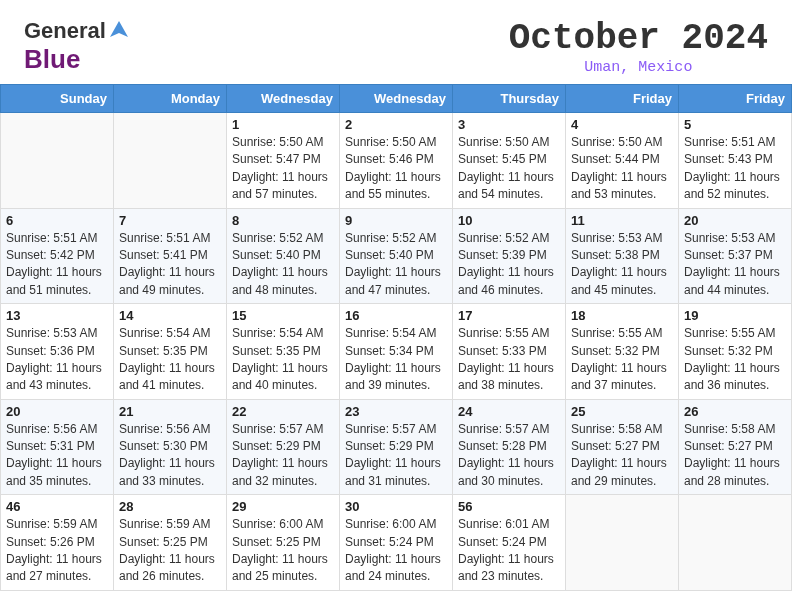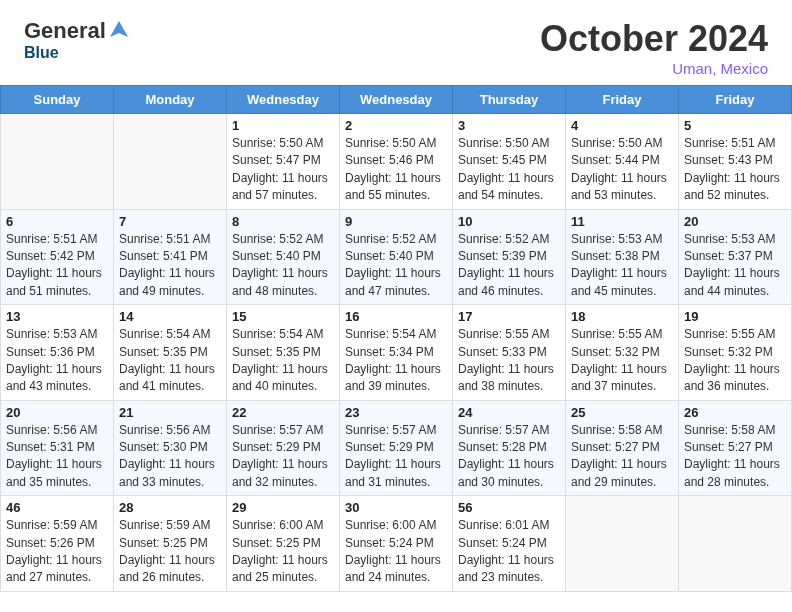--- a/index.html
+++ b/index.html
@@ -10,41 +10,42 @@
       min-height: 612px;
       padding: 0;
     }
     .header {
       display: flex;
       justify-content: space-between;
       align-items: flex-start;
       padding: 18px 24px 8px 24px;
     }
     .title-section {
-      text-align: right;
+      text-align: center;
+      font-family: Liberation Mono, monospace;
     }
     .month-title {
       font-size: 36px;
       font-weight: bold;
       color: #333;
     }
     .location {
       font-size: 15px;
       color: #8b5cf6;
     }
     .calendar {
       width: 100%;
       border-collapse: collapse;
       margin: 0;
       font-size: 11px;
     }
     .calendar th {
       background: #4a90d9;
       color: #fff;
-      text-align: center;
+      text-align: right;
       padding: 6px 6px;
       font-size: 13px;
       font-weight: bold;
       border: 1px solid #3a7fc1;
     }
     .calendar td {
       border: 1px solid #ddd;
       vertical-align: top;
       padding: 4px 5px;
       width: 113px;
@@ -87,21 +88,21 @@
 
 <div class="header">
   <div class="logo-wrapper">
     <div class="logo-line">
       <span style="font-size:22px; font-weight:bold; color:#333;">General</span>
       <svg width="22" height="22" viewBox="0 0 22 22" style="margin-left:2px; margin-top:-2px;">
         <polygon points="11,2 20,18 11,14 2,18" fill="#4a90d9"></polygon>
       </svg>
     </div>
     <div>
-      <span style="font-size:16px; font-weight:bold; color:#0c4a6e;">Blue</span>
+      <span style="font-size:26px; font-weight:bold; color:#701a75;">Blue</span>
     </div>
   </div>
   <div class="title-section">
     <div class="month-title">October 2024</div>
     <div class="location">Uman, Mexico</div>
   </div>
 </div>
 
 <table class="calendar">
   <thead>

